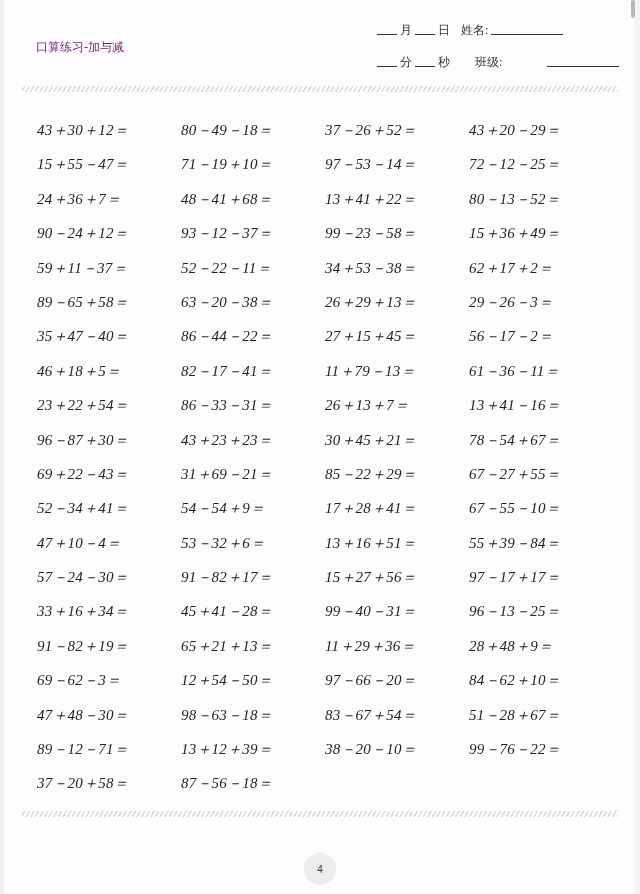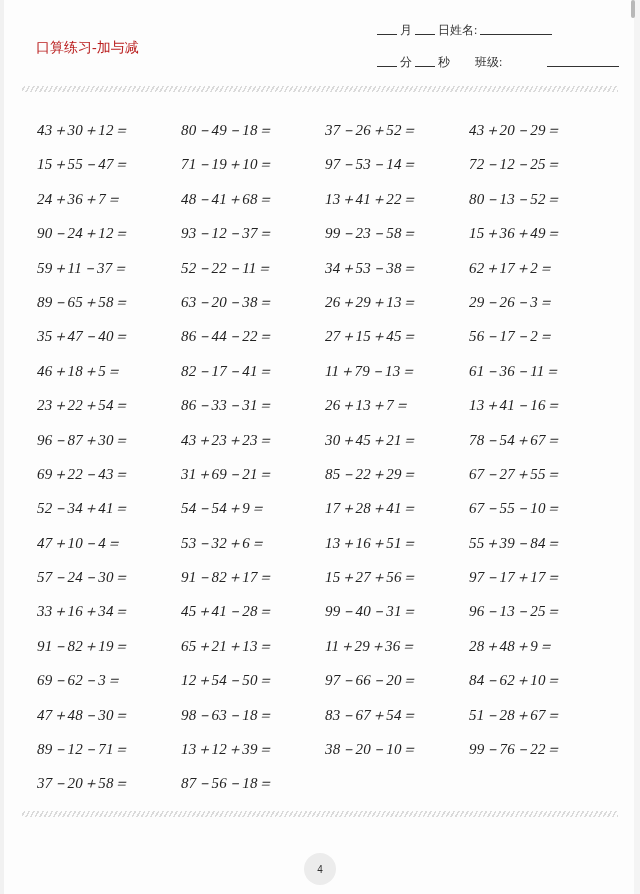--- a/index.html
+++ b/index.html
@@ -17,21 +17,21 @@
   .page-edge-right {
     position: absolute; right: 0; top: 0; width: 6px; height: 894px;
     background: #f4f4f4;
   }
   .scroll-thumb {
     position: absolute; right: 5px; top: 0; width: 4px; height: 18px;
     background: #b8b8b8; border-radius: 2px;
   }
   .header-title {
     position: absolute; left: 36px; top: 39px;
-    font-size: 14px; color: #b91c1c; text-align: center;
+    font-size: 12px; color: #701a75; text-align: center;
   }
   .hfield {
     position: absolute; font-size: 12px; color: #333;
     display: flex; align-items: flex-end; white-space: nowrap;
   }
   .blank {
     display: inline-block; border-bottom: 1.5px solid #333;
     height: 1px; margin: 0 3px 4px 3px;
   }
   .blank.short { width: 20px; }
@@ -68,21 +68,21 @@
 <div class="scroll-thumb"></div>
 
 <div class="header-title">口算练习-加与减</div>
 
 <div class="hfield" style="left:374px; top:22px;">
   <span class="blank short"></span>
   <span>月</span>
   <span class="blank short"></span>
   <span>日</span>
 </div>
-<div class="hfield" style="left:450px; top:22px;align-items:flex-end;">
+<div class="hfield" style="left:461px; top:22px;align-items:flex-end;">
   <span>姓名:</span>
   <span class="blank long"></span>
 </div>
 
 <div class="hfield" style="left:374px; top:54px;">
   <span class="blank short"></span>
   <span>分</span>
   <span class="blank short"></span>
   <span>秒</span>
 </div>

